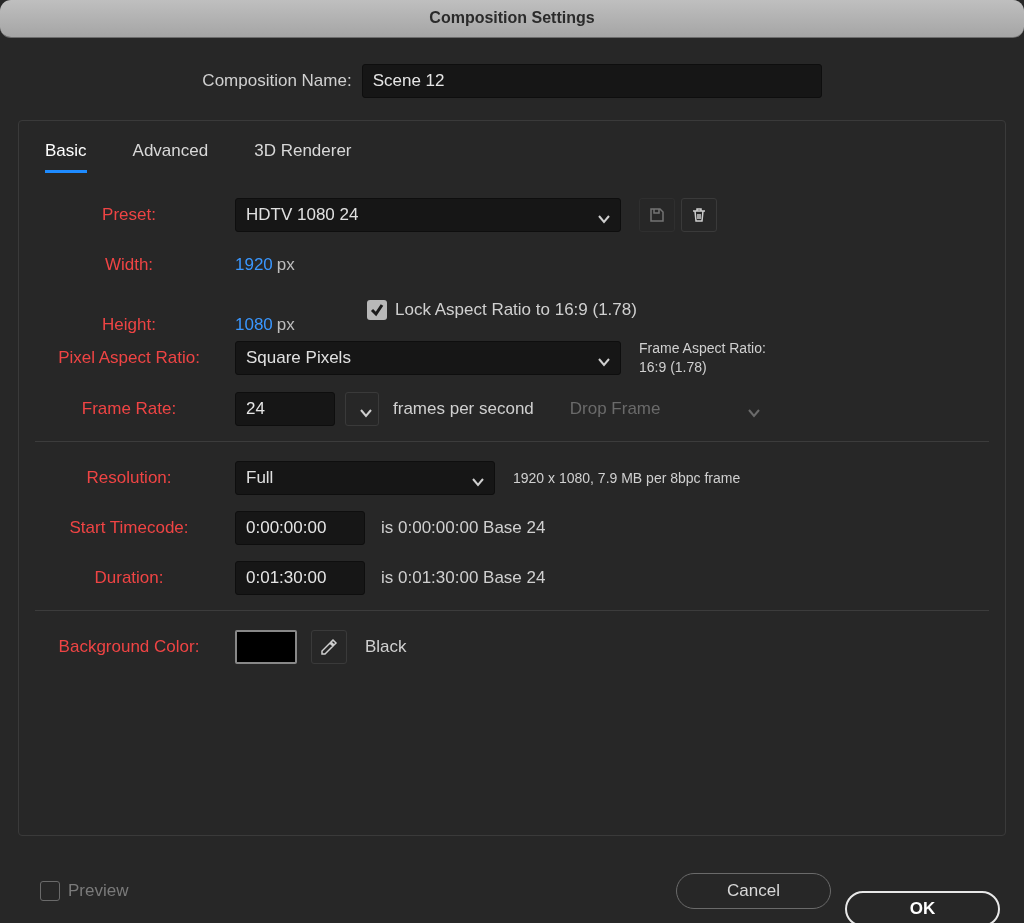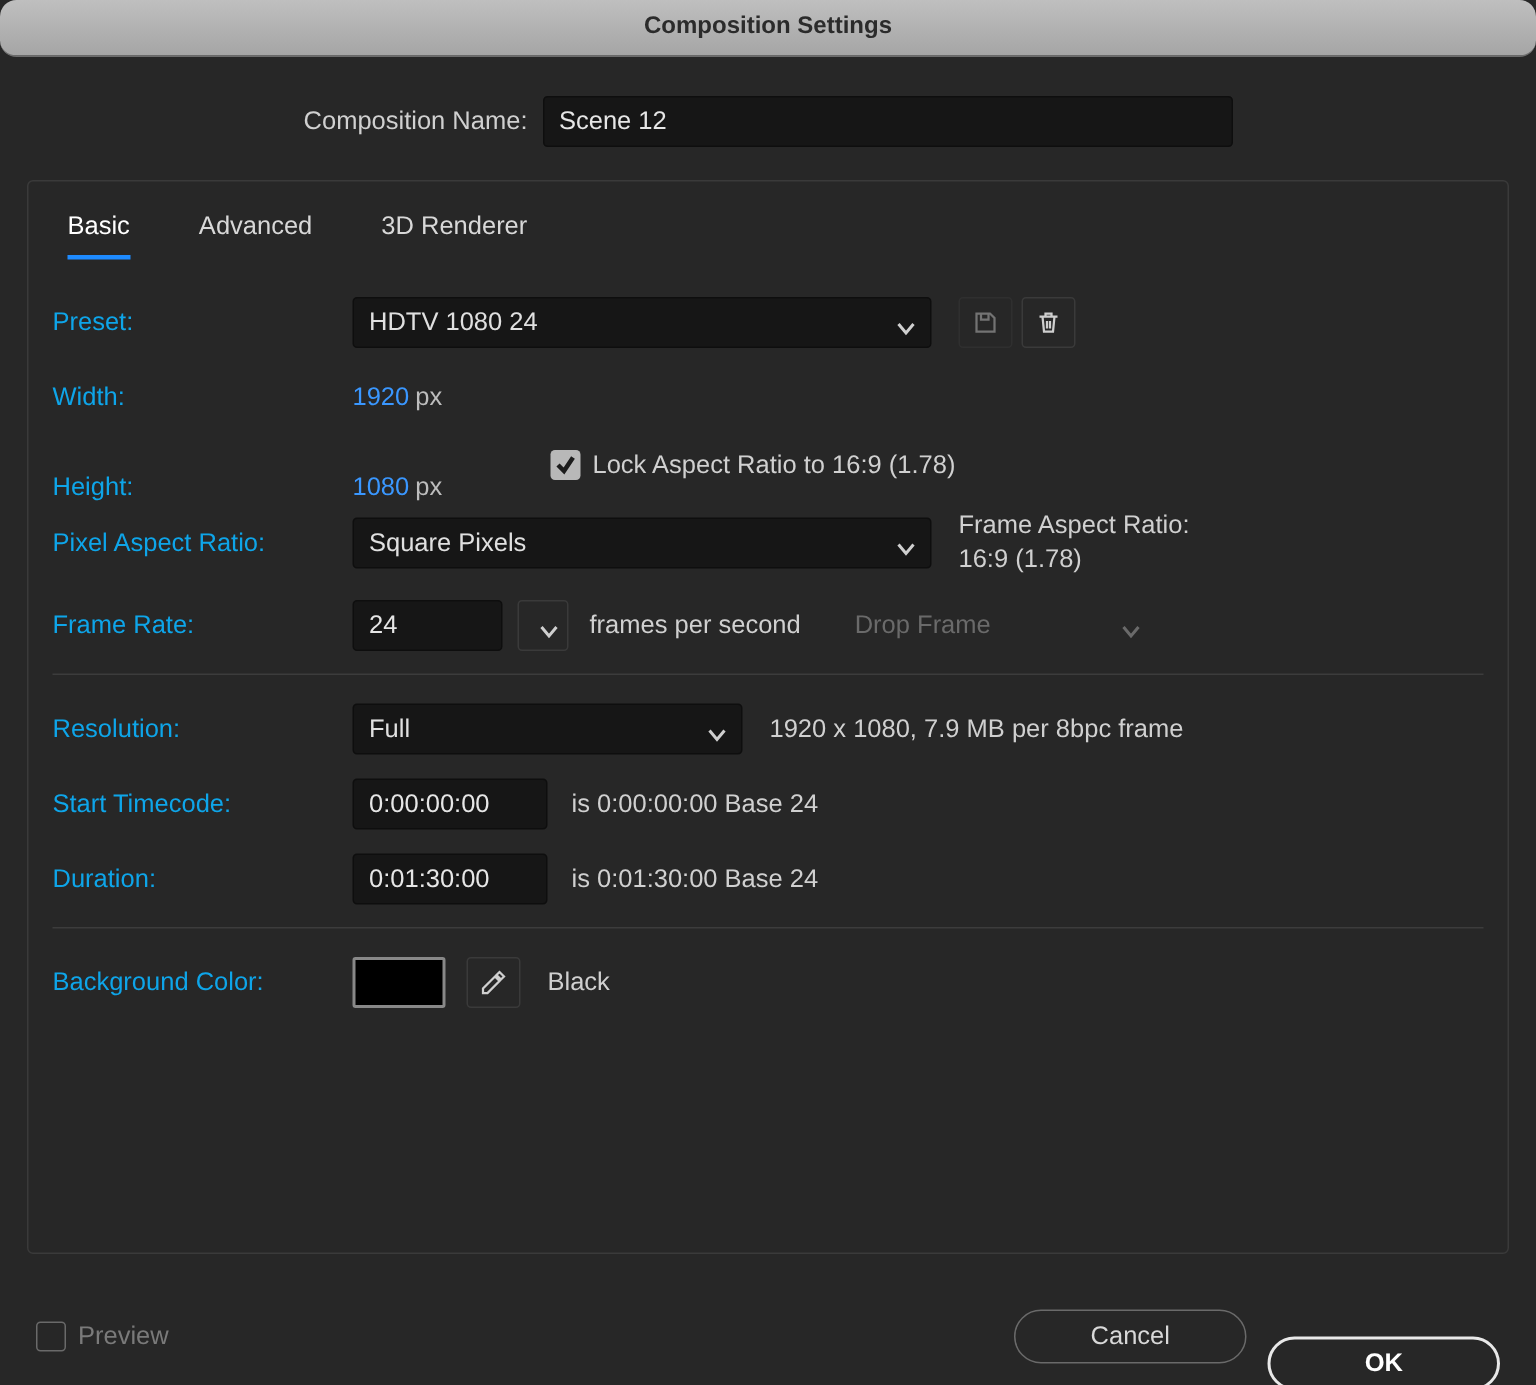--- a/index.html
+++ b/index.html
@@ -68,24 +68,24 @@
   
   .rows { padding-top: 24px; }
   .row {
     display: flex;
     align-items: center;
     margin-bottom: 14px;
     min-height: 36px;
   }
   .row .rlabel {
     width: 200px;
-    text-align: left;
+    text-align: center;
     padding-right: 12px;
     font-size: 17px;
-    color: #0ea5e9;
+    color: #ef4444;
   }
   .select {
     background: #161616;
     border: 1px solid #0e0e0e;
     border-radius: 3px;
     height: 34px;
     display: flex;
     align-items: center;
     justify-content: space-between;
     padding: 0 10px;
@@ -117,21 +117,21 @@
     margin-bottom: 10px;
   }
   .chk {
     width: 20px; height: 20px;
     border-radius: 3px;
     background: #b8b8b8;
     display:flex; align-items:center; justify-content:center;
   }
   .chk svg { stroke:#1c1c1c; stroke-width:3; fill:none; }
   .chk.empty { background: transparent; border:1px solid #6a6a6a; }
-  .aside { color:#d0d0d0; font-size:17px; margin-left: 18px; line-height:1.35; }
+  .aside { color:#d0d0d0; font-size:14px; margin-left: 18px; line-height:1.35; }
   .hr { border: none; border-top: 1px solid #3c3c3c; margin: 12px 0 18px 0; }
   .mini-input {
     background: #161616;
     border: 1px solid #0e0e0e;
     color: #e6e6e6;
     padding: 5px 10px;
     font-size: 17px;
     height: 34px; width: 130px;
     border-radius: 3px;
   }
@@ -141,21 +141,21 @@
     border: 2px solid #888;
     border-radius: 2px;
   }
   .eyedrop-btn {
     width:36px; height:34px;
     border:1px solid #3a3a3a; border-radius:3px;
     display:flex; align-items:center; justify-content:center;
   }
   
   .footer {
-    position: absolute; left: 0; right:0; bottom:0;
+    position: absolute; left: 16px; right:0; bottom:0;
     height: 64px;
     display:flex; align-items:center;
     padding: 0 24px;
     gap: 14px;
   }
   .footer .spacer { flex:1; }
   .pill {
     height: 36px;
     border-radius: 20px;
     padding: 0 36px;

